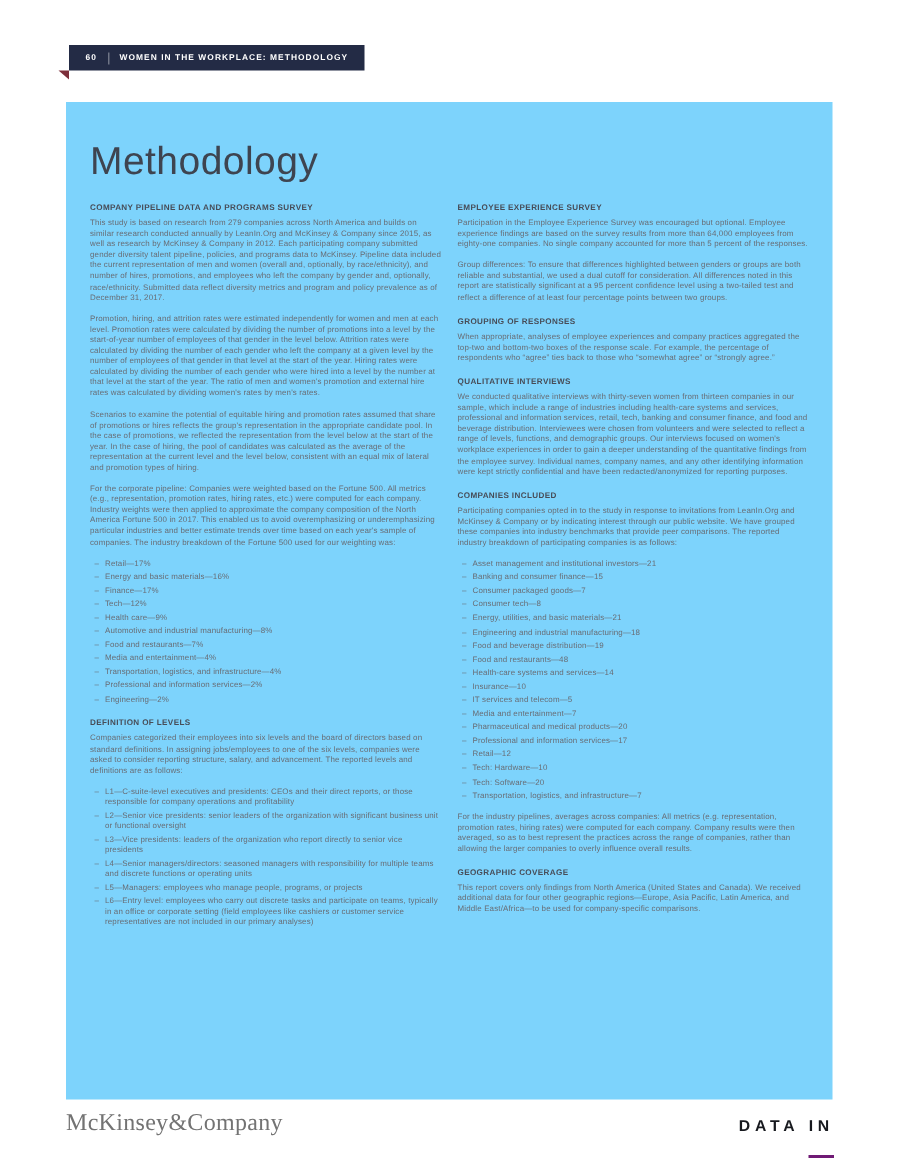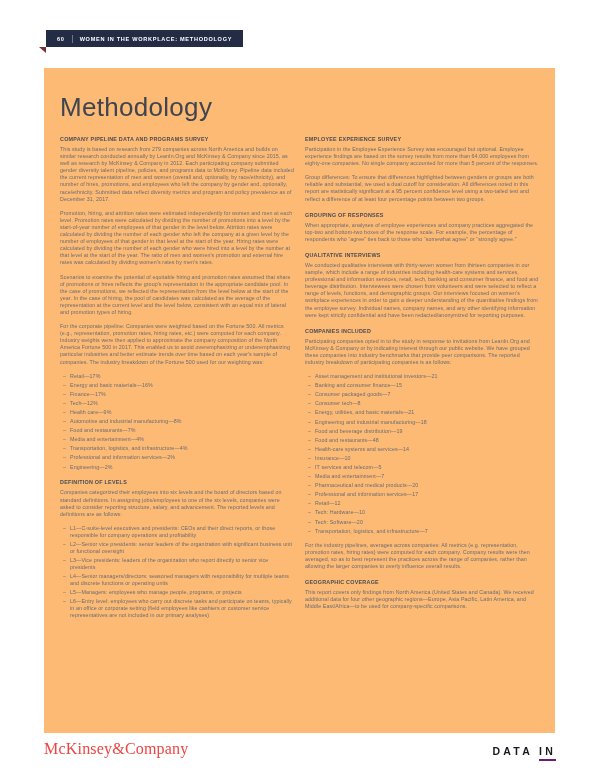--- a/index.html
+++ b/index.html
@@ -15,21 +15,21 @@
     font-size:5.6px; font-weight:700; letter-spacing:0.7px; white-space:nowrap;
   }
   .ribbon-sep { width:1px; height:8px; background:rgba(255,255,255,0.35); margin:0 7px; }
   .ribbon-fold {
     position:absolute; left:-7px; top:100%; width:0; height:0;
     border-top:6px solid #7c2f3a; border-left:7px solid transparent;
   }
   
   .sheet {
     position:absolute; left:44px; top:68px; width:511px; height:665px;
-    background:#fdba74;
+    background:#7dd3fc;
   }
   .doc-title {
     margin:24px 0 0 16px; font-size:26px; font-weight:400;
     color:#3e4450; letter-spacing:0.3px;
   }
   .cols { display:flex; gap:10px; padding:0 15px 0 16px; margin-top:13px; }
   .col { width:235px; }
   .col p {
     margin:0 0 7px; font-size:5.3px; line-height:7.1px;
     color:#686c74; letter-spacing:0.1px; text-align:left;
@@ -42,28 +42,28 @@
   .col ul { list-style:none; margin:0 0 7px; padding:0 0 0 3px; }
   .col li {
     position:relative; padding-left:7px; margin:0 0 2.2px;
     font-size:5.3px; line-height:6.9px; color:#686c74; letter-spacing:0.1px;
   }
   .col li::before { content:"–"; position:absolute; left:0; top:0; color:#686c74; }
   
   .mck-logo {
     position:absolute; left:44px; top:740px;
     font-family:"Liberation Serif", serif; font-size:16px; font-weight:400;
-    color:#ef4444; letter-spacing:0.2px;
+    color:#737373; letter-spacing:0.2px;
   }
   .leanin-logo {
     position:absolute; right:44px; top:745px;
     font-size:10.5px; font-weight:700; letter-spacing:3.2px; color:#17191e;
     white-space:nowrap;
   }
-  .leanin-in { border-bottom:2px solid #701a75; padding-bottom:2px; }
+  .leanin-in { border-bottom:2px solid #701a75; padding-bottom:13px; }
 </style>
 </head>
 <body>
 
 <div class="canvas">
 
   <div class="ribbon">
     <span>60</span>
     <span class="ribbon-sep"></span>
     <span>WOMEN IN THE WORKPLACE: METHODOLOGY</span>

